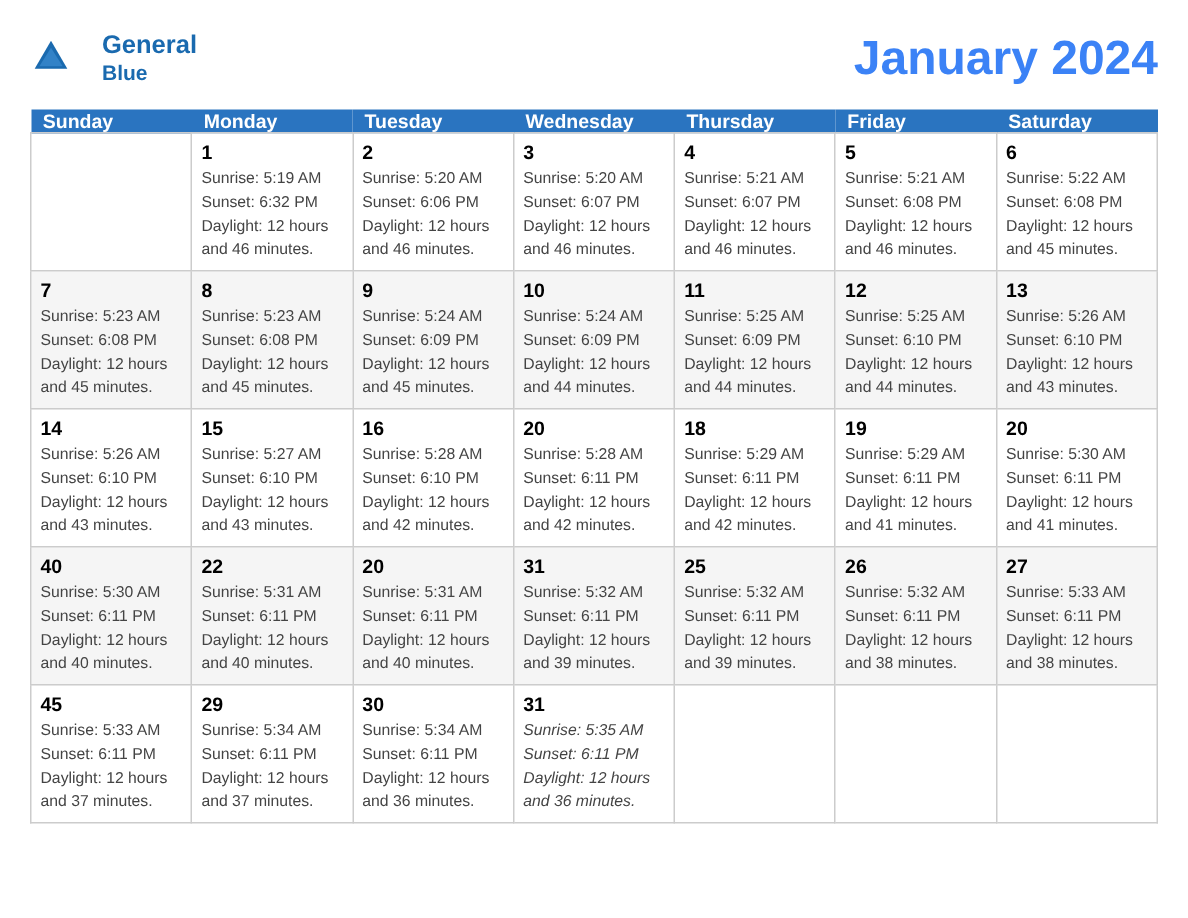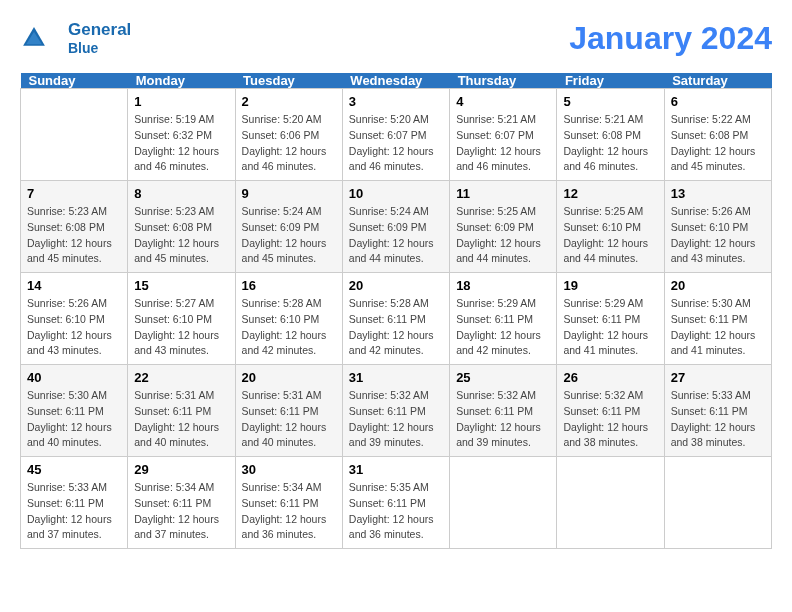--- a/index.html
+++ b/index.html
@@ -328,21 +328,21 @@
         </td>
         <td>
           <span class="day-num">30</span>
           <div class="day-info" style="white-space: pre-line;">Sunrise: 5:34 AM
 Sunset: 6:11 PM
 Daylight: 12 hours
 and 36 minutes.</div>
         </td>
         <td>
           <span class="day-num">31</span>
-          <div class="day-info" style="white-space: pre-line;">Sunrise: 5:35 AM
+          <div class="day-info" style="white-space: pre-line; font-style: italic;">Sunrise: 5:35 AM
 Sunset: 6:11 PM
 Daylight: 12 hours
 and 36 minutes.</div>
         </td>
         <td class="empty-cell"></td>
         <td class="empty-cell"></td>
         <td class="empty-cell"></td>
       </tr>
     </tbody>
 </table>

